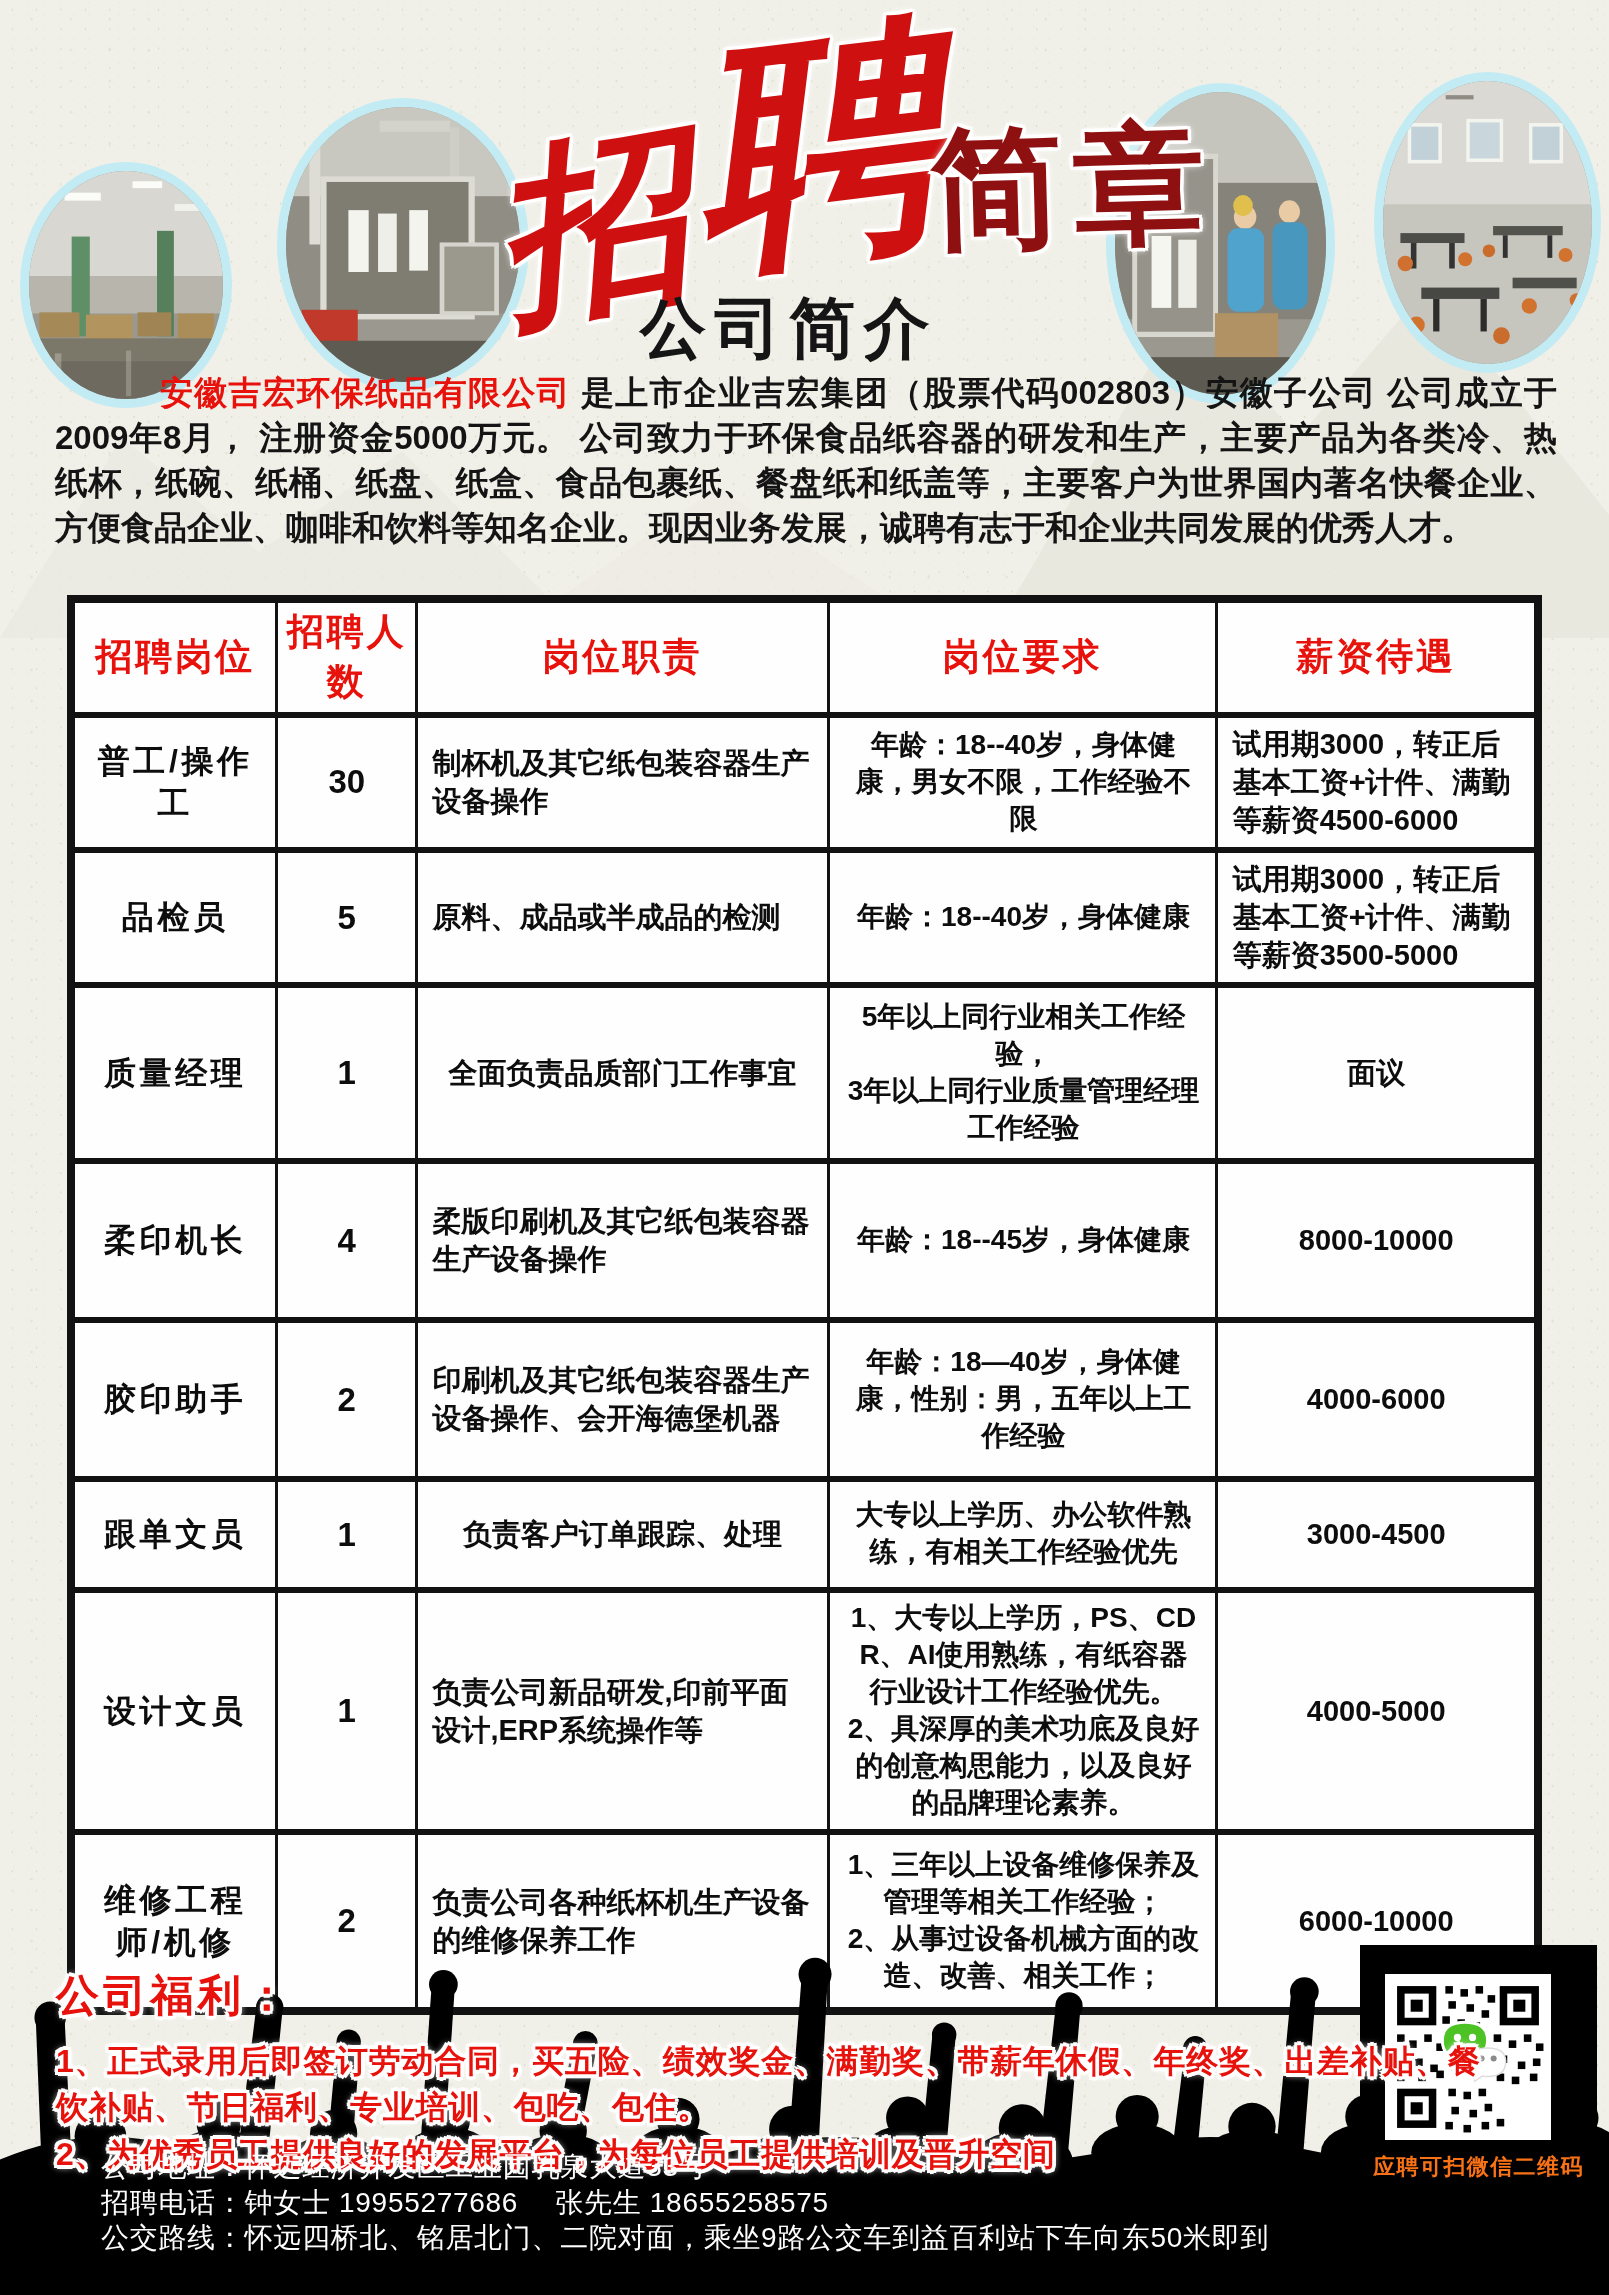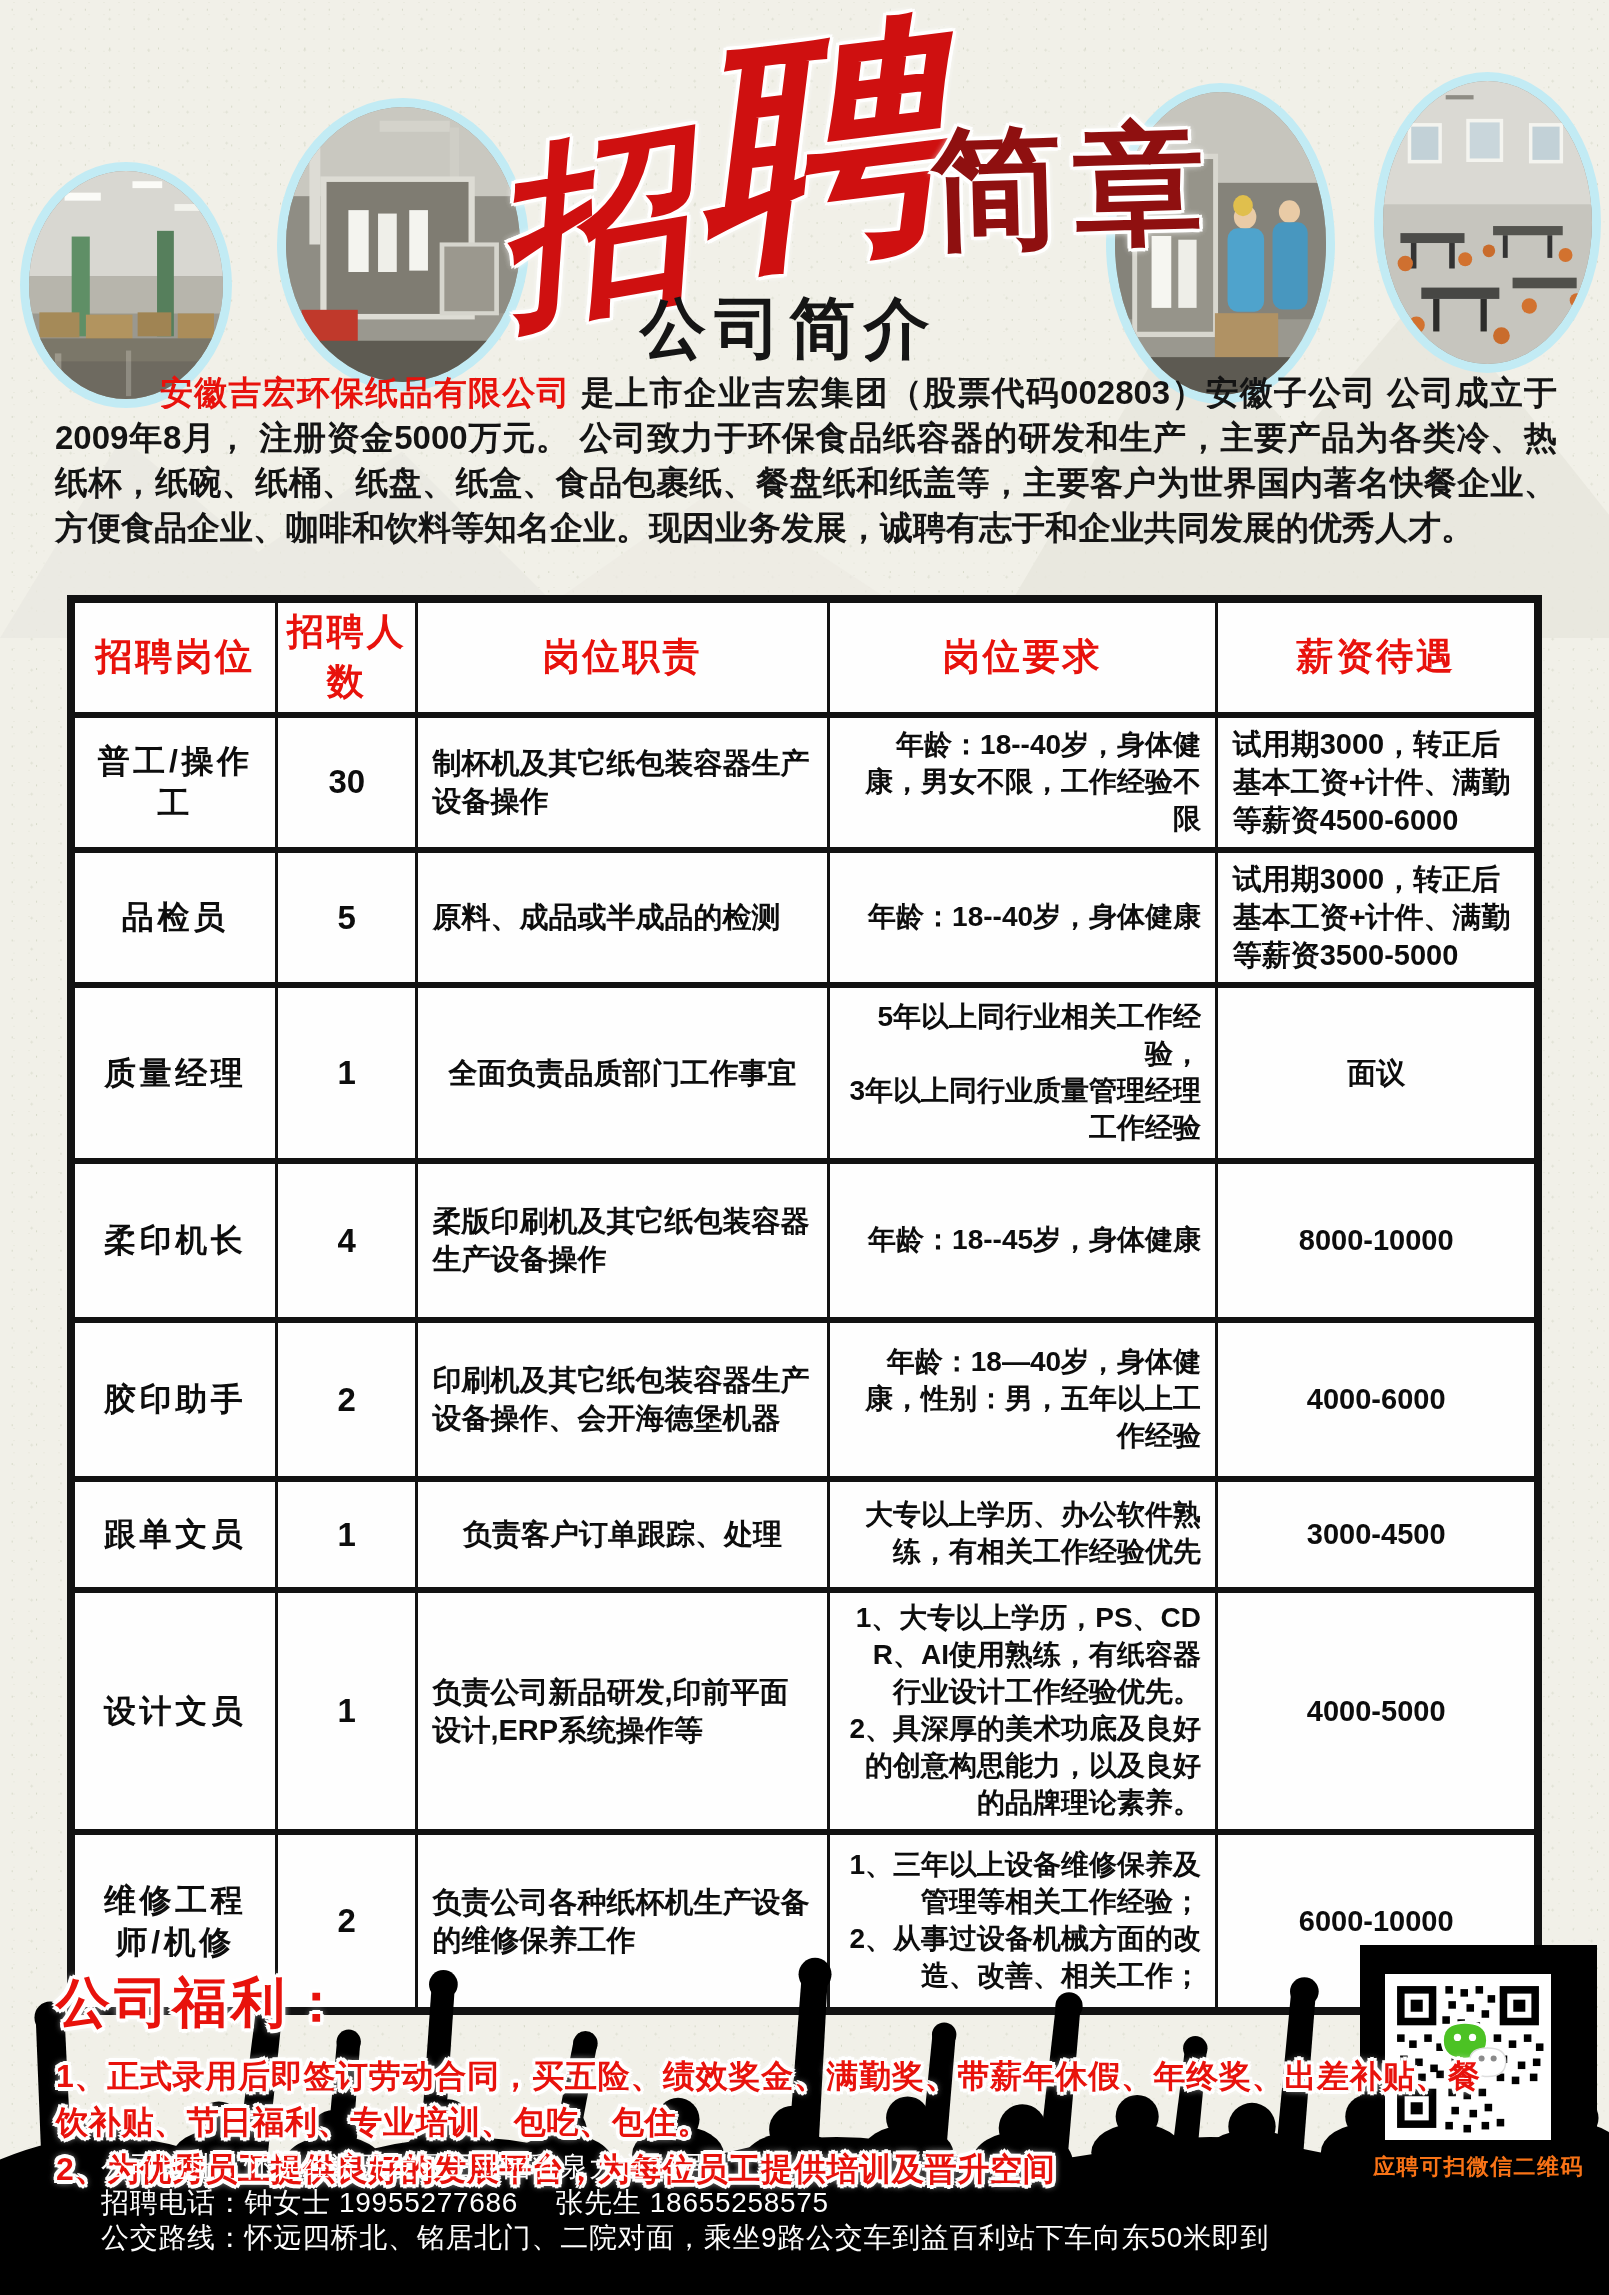--- a/index.html
+++ b/index.html
@@ -39,26 +39,26 @@
   #jobs-table-wrap{left:67px;top:595px;width:1604px;z-index:3;}
   table{border-collapse:collapse;table-layout:fixed;width:1475px;background:#fefefe;}
   th,td{border:3.6px solid #121212;border-top-width:6.5px;border-bottom-width:6.5px;vertical-align:middle;padding:7.2px 14.3px;word-break:break-all;}
   table{border:8px solid #121212;}
   th{color:#e8120c;font-size:37px;font-weight:900;letter-spacing:2.9px;padding:4.3px 2.9px;}
   td{font-size:29px;font-weight:700;line-height:1.32;color:#0d0d0d;}
   td.pos{text-align:center;font-size:32px;letter-spacing:3.6px;}
   td.cnt{text-align:center;font-size:33px;}
   td.duty{text-align:left;}
   td.duty.center{text-align:center;}
-  td.req{text-align:right;font-size:28px;white-space:pre-line;padding-left:16px;}
+  td.req{text-align:center;font-size:28px;white-space:pre-line;padding-left:16px;}
   td.sal{text-align:center;}
   td.sal.left{text-align:left;}
   
   #benefits{left:56px;top:1967px;width:1442px;z-index:6;color:#e8120c;font-weight:900;}
-  #benefits .bhead{font-size:54px;letter-spacing:4.3px;margin-bottom:13px;}
+  #benefits .bhead{font-size:43px;letter-spacing:4.3px;margin-bottom:13px;}
   #benefits .bitem{font-size:32px;line-height:46px;margin-top:1px;letter-spacing:0.7px;}
   #benefits .bitem2{padding-left:0;}
   
   #crowd{left:0;top:1937px;width:1610px;height:359px;z-index:4;}
   
   #qr-block{left:1360px;top:1945px;width:237px;height:247px;background:#000;z-index:5;}
   #qr-white{position:absolute;left:25px;top:29px;width:166px;height:166px;background:#fff;}
   #qr-white svg{display:block;width:100%;height:100%;}
   #qr-caption{position:absolute;left:0;top:207px;width:237px;text-align:center;color:#f97316;font-size:22px;font-weight:900;letter-spacing:1.4px;}
   

